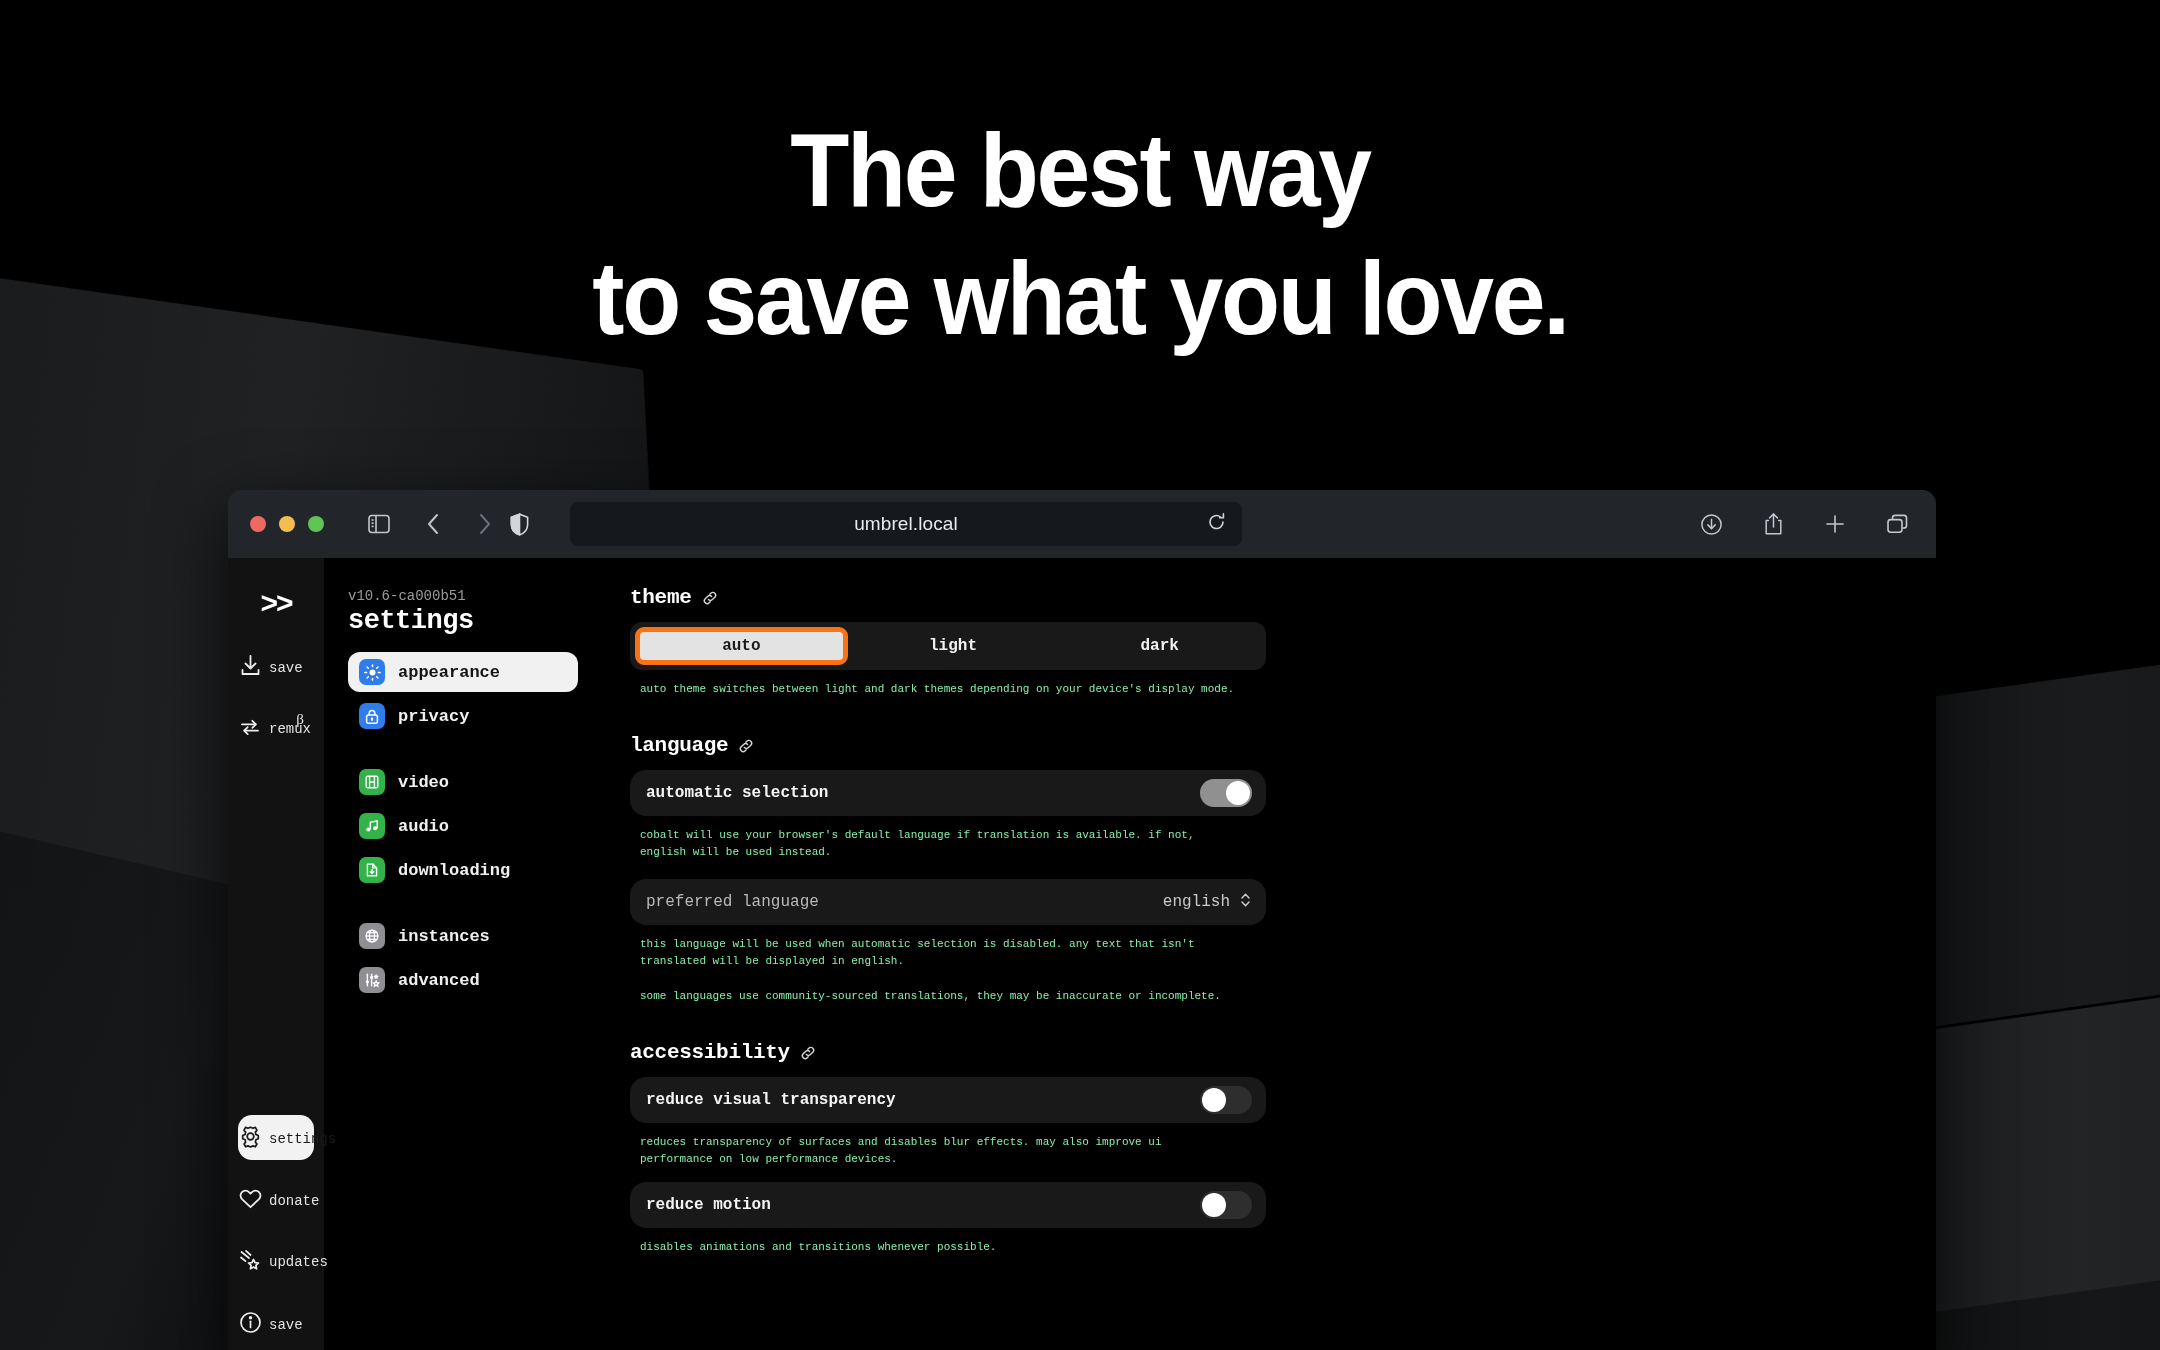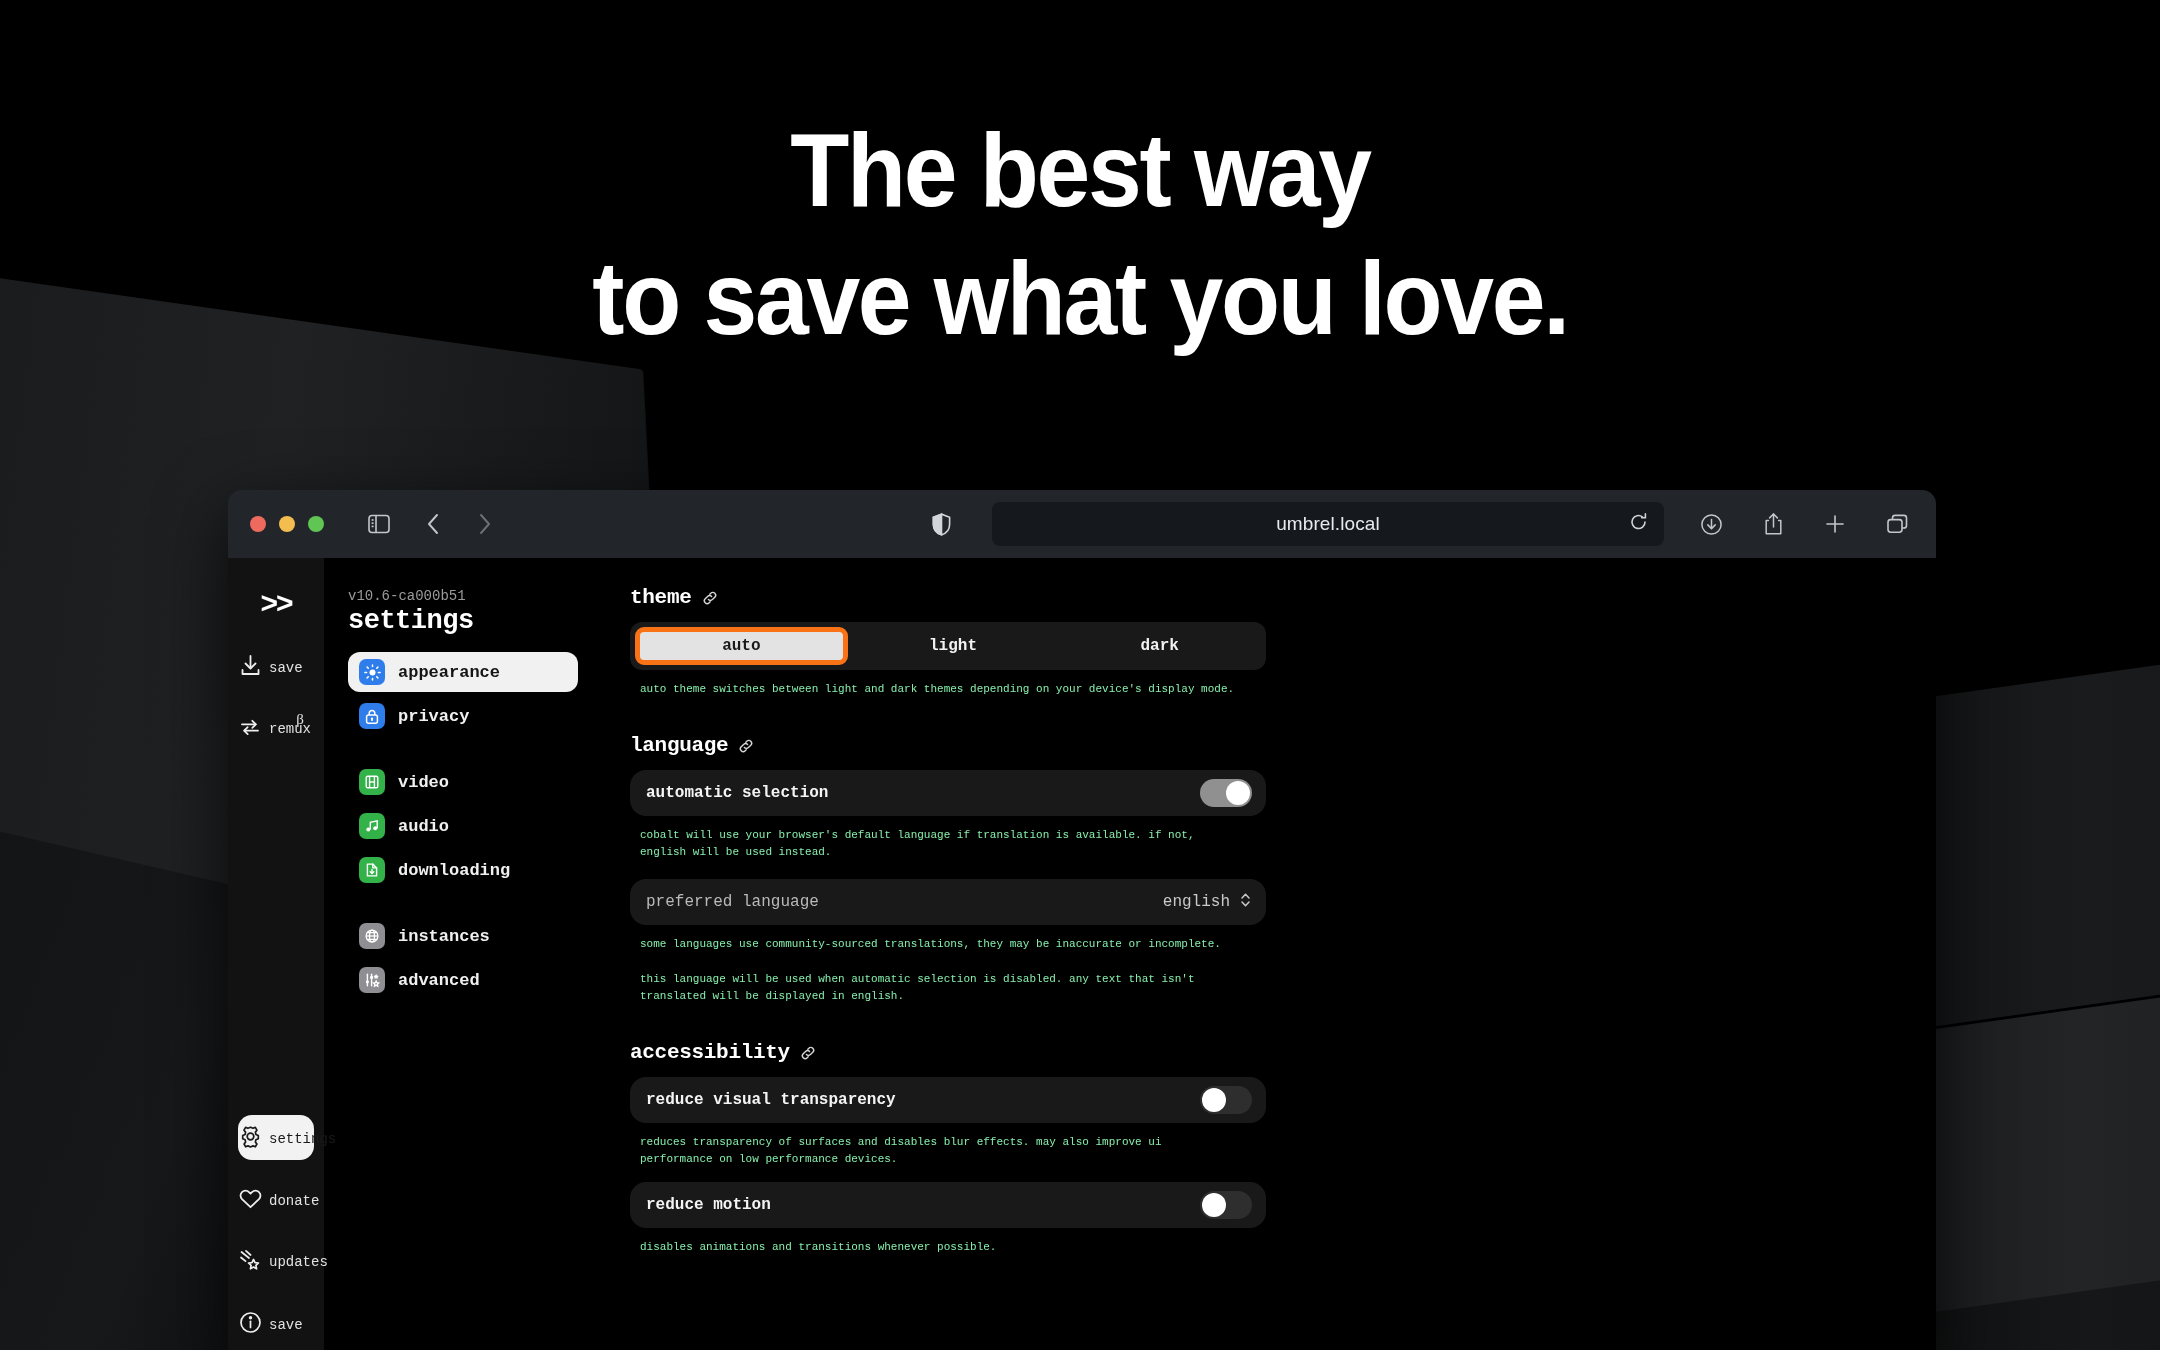--- a/index.html
+++ b/index.html
@@ -84,21 +84,21 @@
 
   .tb-icon {
     width: 34px; height: 34px;
     display: flex; align-items: center; justify-content: center;
     color: #c3c7cc; flex: none;
   }
   .tb-icon.dim { color: #6d7278; }
   .tb-gap-a { margin-left: 12px; }
   .nav-group { display: flex; align-items: center; gap: 18px; margin-left: 20px; }
 
-  .urlbar-wrap { flex: 1; display: flex; justify-content: flex-end; align-items: center; }
+  .urlbar-wrap { flex: 1; display: flex; justify-content: flex-start; align-items: center; }
   .shield { margin-right: 34px; color: #d2d6da; }
   .urlbar {
     width: 672px; height: 44px;
     background: #15181c;
     border-radius: 8px;
     display: flex; align-items: center; justify-content: center;
     position: relative;
   }
   .urltext { color: #e8eaec; font-size: 19px; letter-spacing: .1px; }
   .reload { position: absolute; right: 16px; top: 50%; transform: translateY(-50%); color: #cfd3d7; }
@@ -520,22 +520,22 @@
             <span class="row-right">
               <span class="row-value">english</span>
               <span>
                 <svg width="13" height="18" viewBox="0 0 13 18" fill="none" stroke="#c9c9c9" stroke-width="1.5" stroke-linecap="round" stroke-linejoin="round">
                   <polyline points="3,7 6.5,3.2 10,7"></polyline>
                     <polyline points="3,11 6.5,14.8 10,11"></polyline>
                 </svg>
               </span>
             </span>
           </div>
+          <div class="helptext">this language will be used when automatic selection is disabled. any text that isn't translated will be displayed in english.</div>
           <div class="helptext">some languages use community-sourced translations, they may be inaccurate or incomplete.</div>
-          <div class="helptext">this language will be used when automatic selection is disabled. any text that isn't translated will be displayed in english.</div>
 
           <div class="sec-head spaced">
             <span>accessibility</span>
             <span class="link-ic">
               <svg width="16" height="16" viewBox="0 0 16 16" fill="none" stroke="currentColor" stroke-width="1.4" stroke-linecap="round">
                 <path d="M6.4 9.6a2.8 2.8 0 0 0 4 0l2.4-2.4a2.8 2.8 0 0 0-4-4l-1 1"></path>
                 <path d="M9.6 6.4a2.8 2.8 0 0 0-4 0L3.2 8.8a2.8 2.8 0 0 0 4 4l1-1"></path>
               </svg>
             </span>
           </div>

